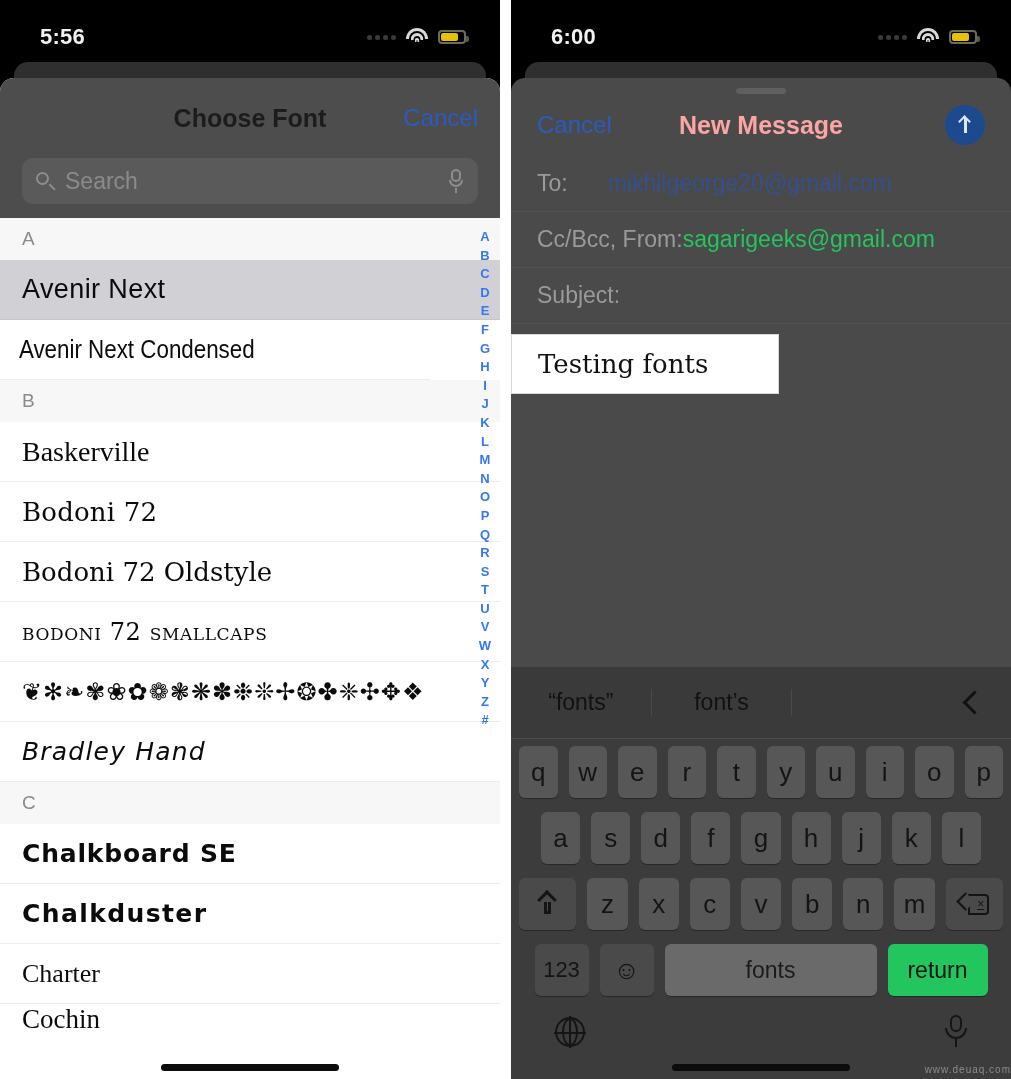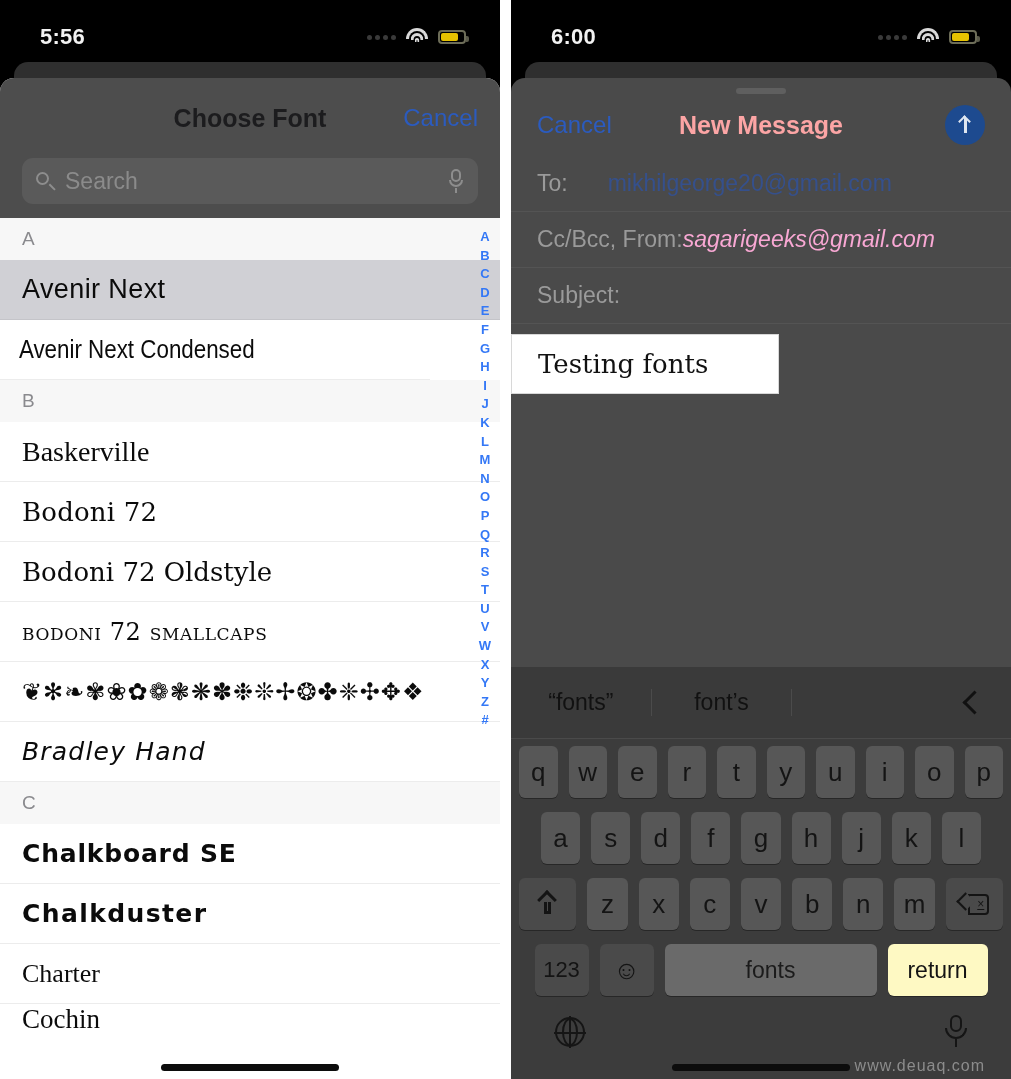--- a/index.html
+++ b/index.html
@@ -146,21 +146,21 @@
   .arrow-up i { position: absolute; left: 7px; top: 3px; width: 2.6px; height: 15px;
                 background: #dfe6f0; display: block; }
   .arrow-up b { position: absolute; left: 3px; top: 2px; width: 9px; height: 9px;
                 border-left: 2.6px solid #dfe6f0; border-top: 2.6px solid #dfe6f0;
                 transform: rotate(45deg); display: block; }
 
   .ms-field { height: 56px; display: flex; align-items: center; padding: 0 26px;
               border-bottom: 1px solid #545454; font-size: 23px; gap: 0; }
   .ms-field .lbl { color: #9a9a9a; }
   .ms-field .val-link { color: #35508c; margin-left: 40px; }
-  .ms-field .val-dim  { color: #f9a8d4; font-style: italic; }
+  .ms-field .val-dim  { color: #22c55e; }
 
   .ms-body { position: relative; height: 120px; padding-top: 10px; }
   .body-highlight {
     display: inline-block; background: #ffffff; color: #111;
     padding: 14px 70px 14px 26px; margin-left: 0;
     font-family: "DejaVu Serif", serif; font-size: 26px;
     border: 1px solid #d8d8d8;
   }
 
   
@@ -174,21 +174,21 @@
   .chev-left { width: 17px; height: 17px; border-left: 3.4px solid #111;
                border-bottom: 3.4px solid #111; transform: rotate(45deg); margin-left: 5px; }
 
   .kbrow { display: flex; justify-content: center; gap: 11px; padding: 7px 8px; }
   .key { width: 42px; height: 52px; background: #575757; border-radius: 6px;
          display: flex; align-items: center; justify-content: center;
          font-size: 26px; color: #141414; box-shadow: 0 1px 0 rgba(0,0,0,.35); }
   .kbrow.r2 { padding-left: 30px; padding-right: 30px; }
   .key.wide { width: 60px; background: #4a4a4a; }
   .key.space{ width: 212px; background: #6a6a6a; font-size: 23px; color: #1b1b1b; }
-  .key.ret  { width: 100px; background: #fef9c3; font-size: 23px; }
+  .key.ret  { width: 100px; background: #22c55e; font-size: 23px; }
   .key.num  { width: 54px; font-size: 22px; background: #4a4a4a; }
   .key.emoji{ width: 54px; background: #4a4a4a; font-size: 26px; }
 
   .shift { position: relative; width: 22px; height: 22px; }
   .shift b { position: absolute; left: 3px; top: 0; width: 14px; height: 14px;
              border-left: 3px solid #141414; border-top: 3px solid #141414;
              transform: rotate(45deg); display: block; }
   .shift i { position: absolute; left: 7px; top: 9px; width: 7px; height: 12px;
              border: 3px solid #141414; border-top: none; display: block; }
   .bksp { position: relative; width: 30px; height: 21px; }
@@ -214,21 +214,21 @@
   .mic-lg i { position: absolute; left: 5px; top: 0; width: 12px; height: 17px;
               border: 2.6px solid #151515; border-radius: 7px; display: block; }
   .mic-lg b { position: absolute; left: 0; top: 13px; width: 22px; height: 11px;
               border: 2.6px solid #151515; border-top: none;
               border-radius: 0 0 12px 12px; display: block; }
   .mic-lg u { position: absolute; left: 9.7px; top: 24px; width: 2.6px; height: 8px;
               background: #151515; display: block; }
 
   .home-ind { position: absolute; bottom: 8px; left: 50%; transform: translateX(-50%);
               width: 178px; height: 7px; border-radius: 4px; background: #0c0c0c; z-index: 9; }
-  .watermark { position: absolute; right: 26px; bottom: 4px; font-size: 16px;
+  .watermark { position: absolute; right: 0; bottom: 4px; font-size: 10px;
                color: #8c8c8c; letter-spacing: 1px; z-index: 9; margin-top: 27px; }
 </style>
 </head>
 <body>
 
 <div class="screens">
 
   <div class="phone left">
 
     <div class="statusbar">

